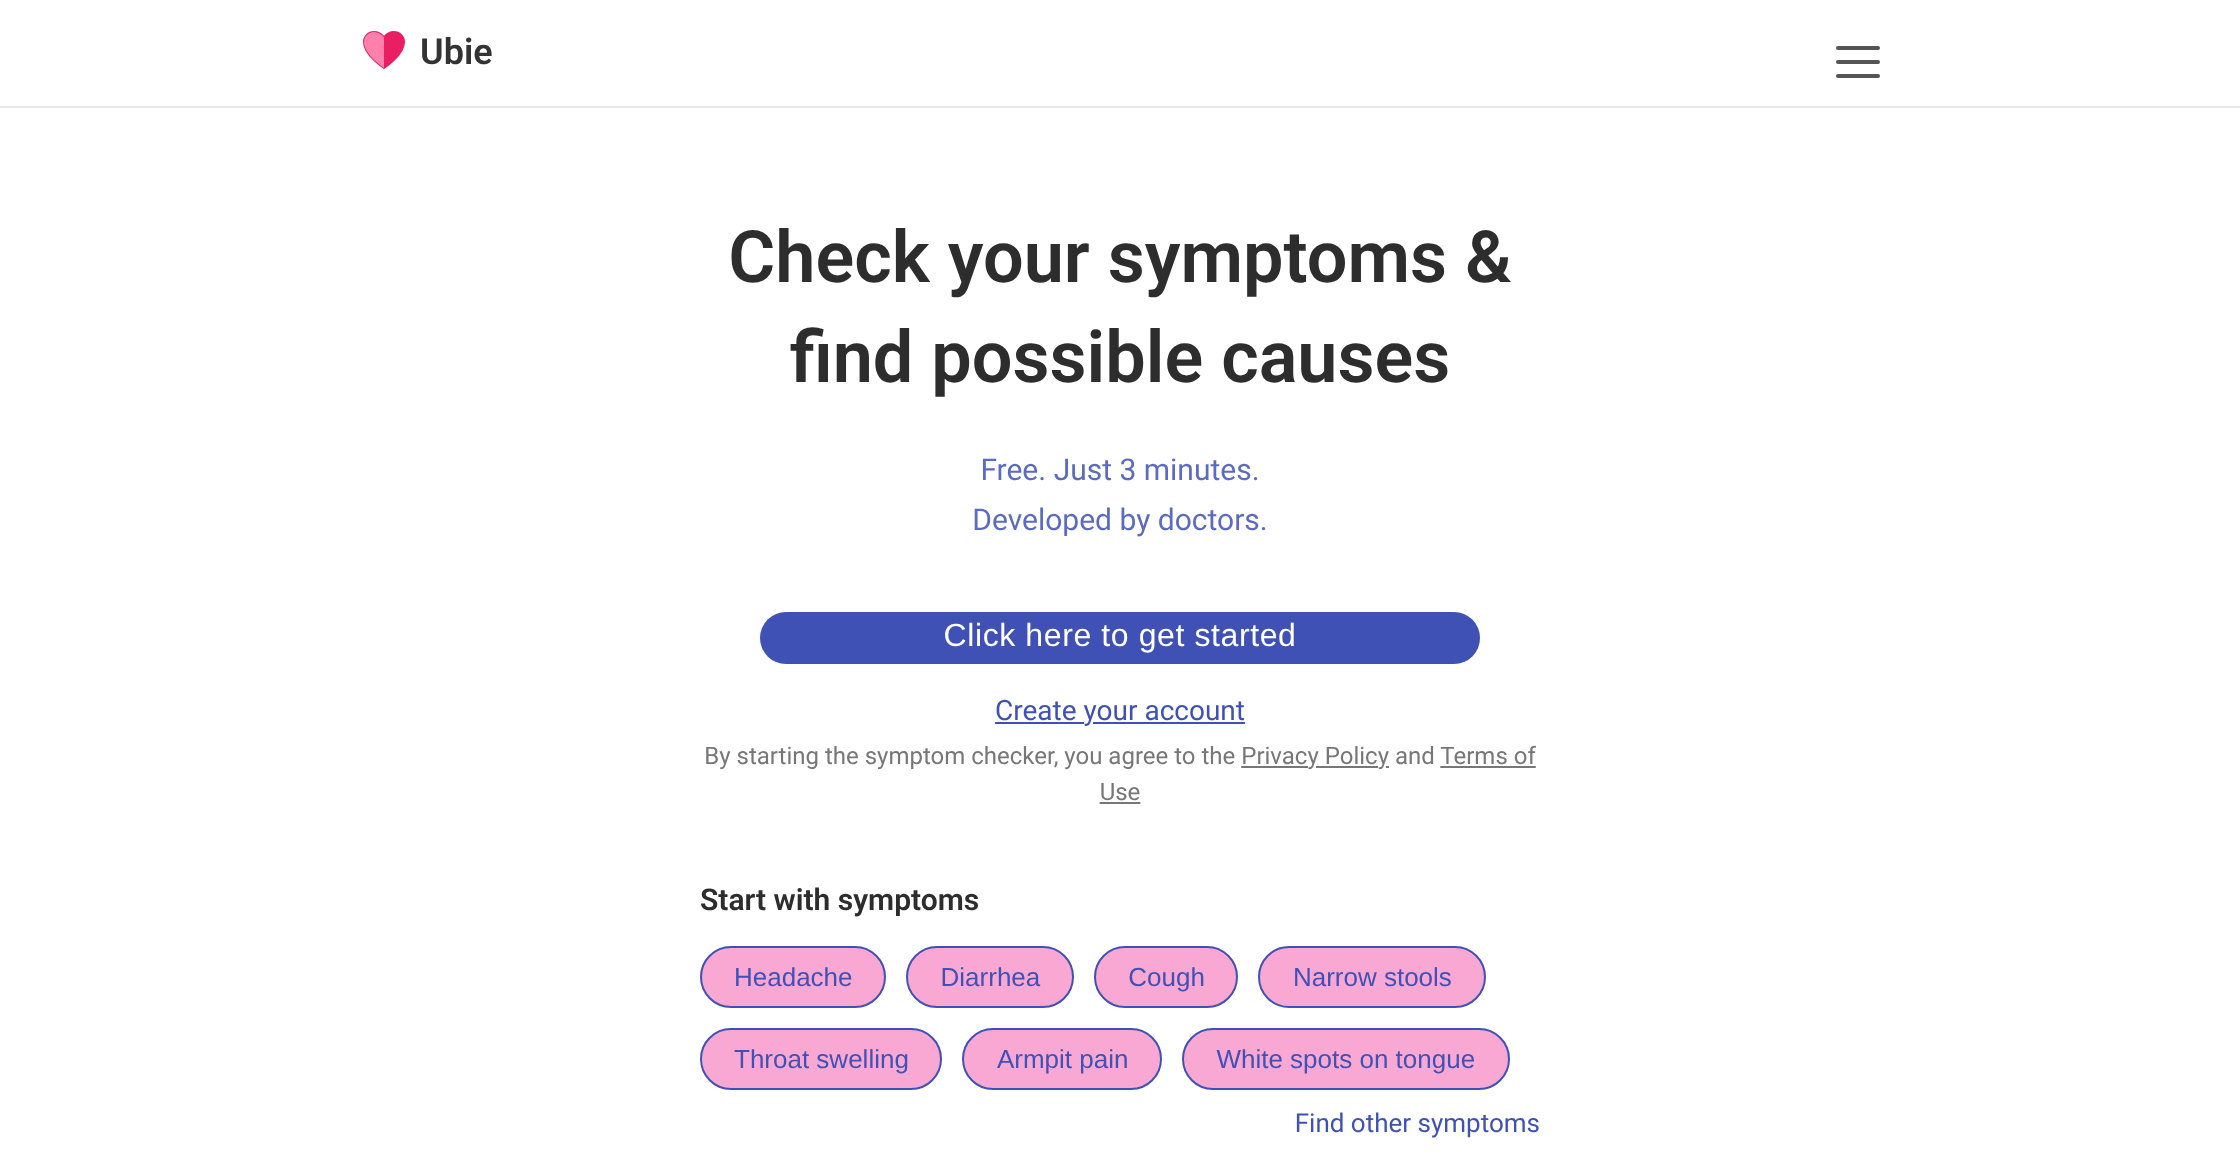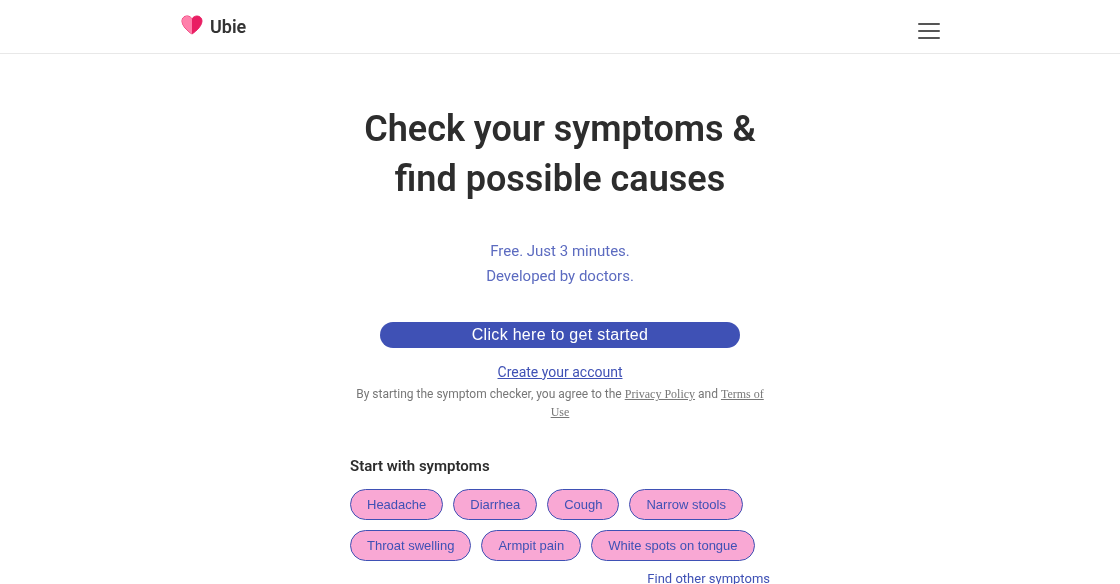--- a/index.html
+++ b/index.html
@@ -68,21 +68,20 @@
       line-height: 1.4;
       margin-bottom: 18px;
     }
 
     .subtext {
       font-size: 15px;
       color: #5c6bc0;
       text-align: center;
       line-height: 1.7;
       margin-bottom: 32px;
-      margin-top: 16px;
     }
 
     .cta-button {
       background: #3f51b5;
       color: #ffffff;
       border: none;
       border-radius: 30px;
       padding: 4px 60px;
       font-size: 16px;
       font-weight: 500;
@@ -105,21 +104,20 @@
       color: #777;
       text-align: center;
       margin-bottom: 36px;
       max-width: 420px;
       line-height: 1.5;
     }
 
     .terms-text a {
       color: #777;
       text-decoration: underline;
-      font-family: Liberation Serif, serif;
     }
 
     
     .section {
       width: 100%;
       max-width: 420px;
       margin-bottom: 20px;
     }
 
     .section-title {

